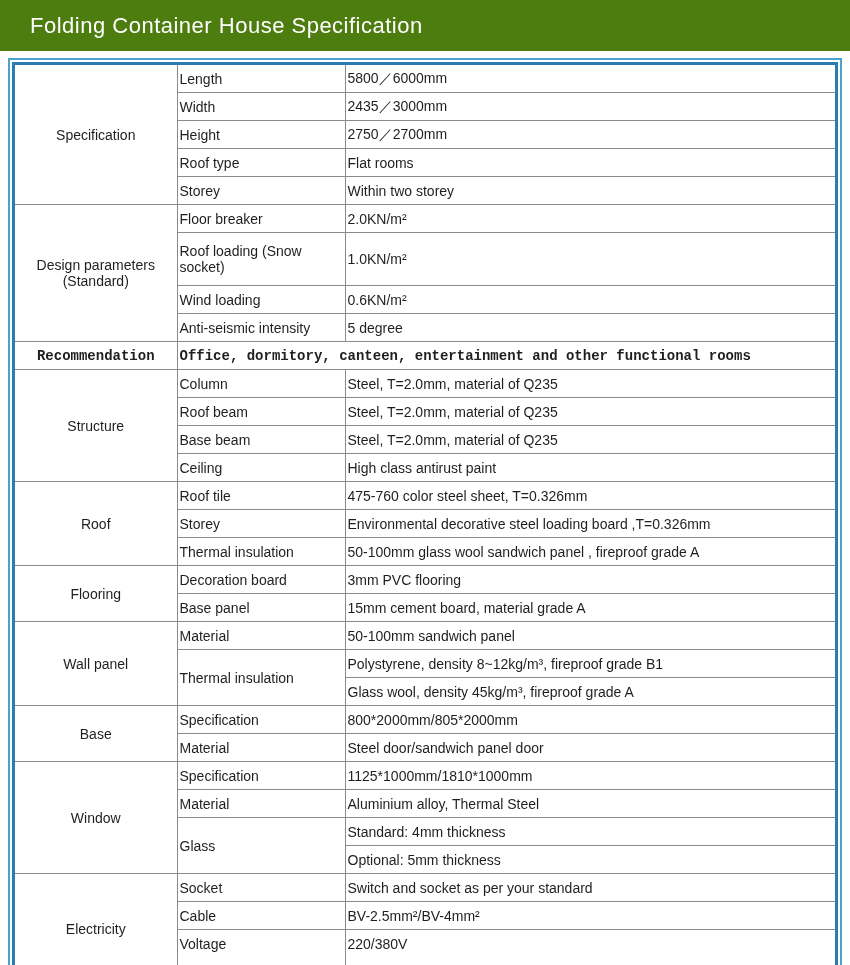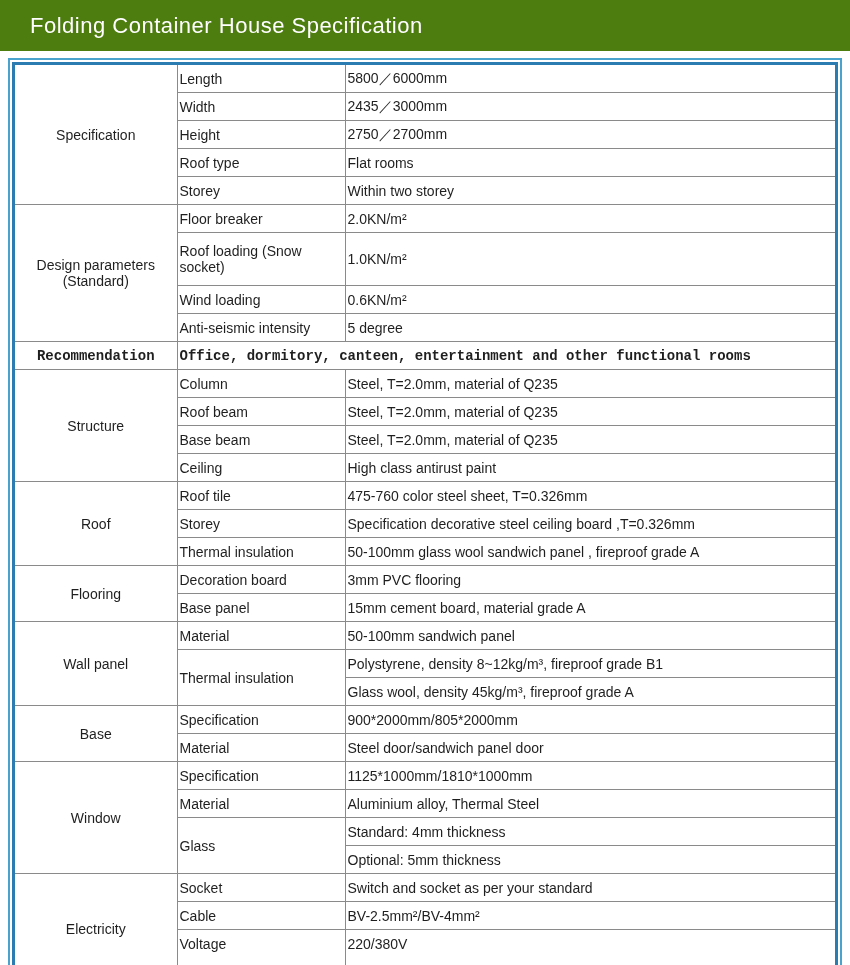--- a/index.html
+++ b/index.html
@@ -140,21 +140,21 @@
           <td class="c3">High class antirust paint</td>
         </tr>
 
         <tr>
           <td class="c1" rowspan="3">Roof</td>
           <td class="c2">Roof tile</td>
           <td class="c3">475-760 color steel sheet, T=0.326mm</td>
         </tr>
         <tr>
           <td class="c2">Storey</td>
-          <td class="c3">Specification decorative steel ceiling board ,T=0.326mm</td>
+          <td class="c3">Environmental decorative steel loading board ,T=0.326mm</td>
         </tr>
         <tr>
           <td class="c2">Thermal insulation</td>
           <td class="c3">50-100mm glass wool sandwich panel , fireproof grade A</td>
         </tr>
 
         <tr>
           <td class="c1" rowspan="2">Flooring</td>
           <td class="c2">Decoration board</td>
           <td class="c3">3mm PVC flooring</td>
@@ -173,21 +173,21 @@
           <td class="c2" rowspan="2">Thermal insulation</td>
           <td class="c3">Polystyrene, density 8~12kg/m³, fireproof grade B1</td>
         </tr>
         <tr>
           <td class="c3">Glass wool, density 45kg/m³, fireproof grade A</td>
         </tr>
 
         <tr>
           <td class="c1" rowspan="2">Base</td>
           <td class="c2">Specification</td>
-          <td class="c3">900*2000mm/805*2000mm</td>
+          <td class="c3">800*2000mm/805*2000mm</td>
         </tr>
         <tr>
           <td class="c2">Material</td>
           <td class="c3">Steel door/sandwich panel door</td>
         </tr>
 
         <tr>
           <td class="c1" rowspan="4">Window</td>
           <td class="c2">Specification</td>
           <td class="c3">1125*1000mm/1810*1000mm</td>

